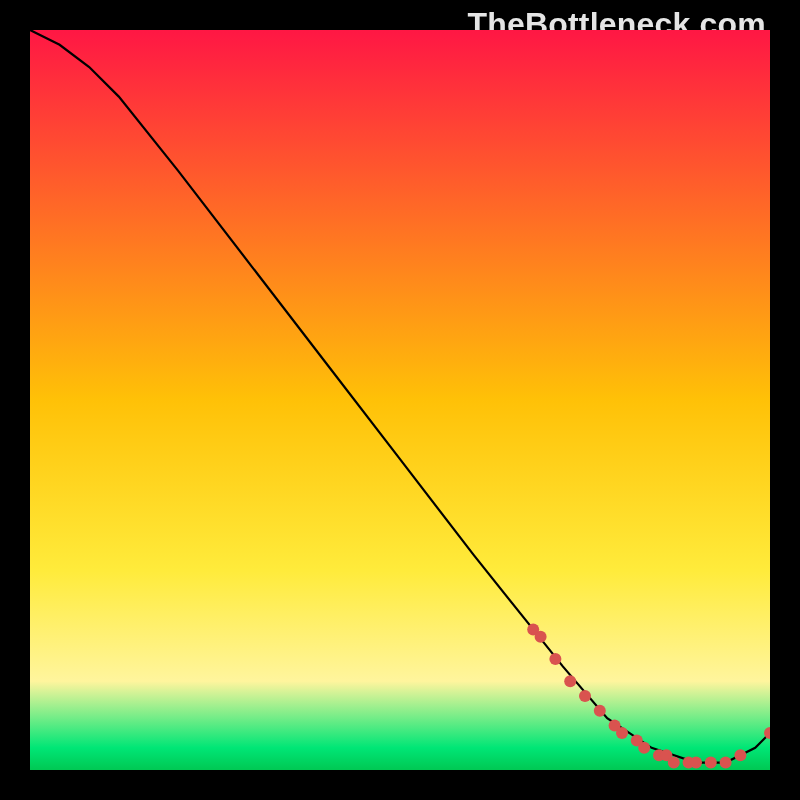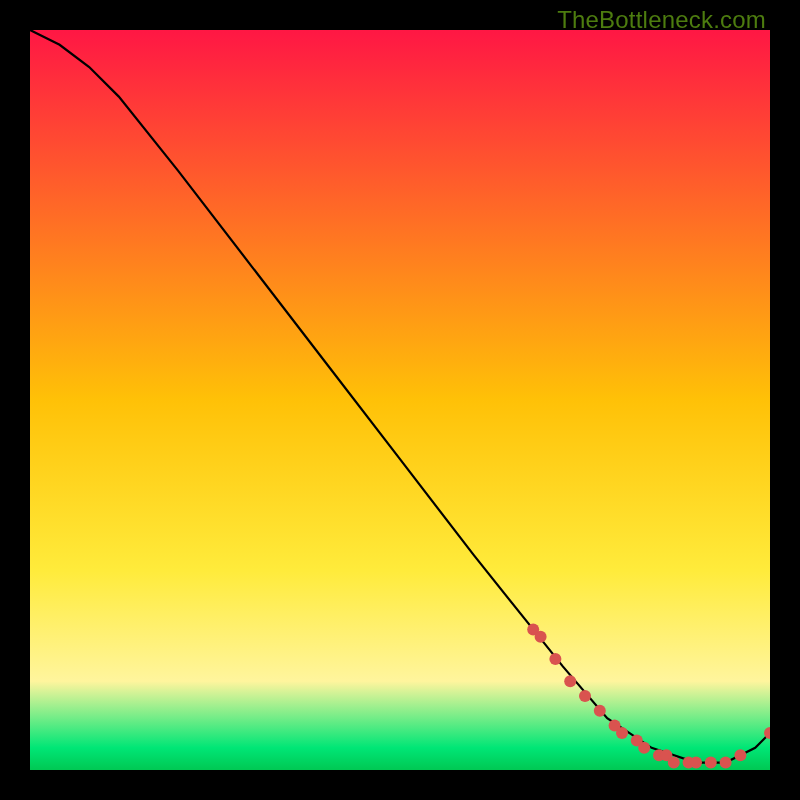--- a/index.html
+++ b/index.html
@@ -23,23 +23,23 @@
     position: absolute;
     left: 0;
     top: 0;
     width: 740px;
     height: 740px;
   }
   .watermark {
     position: absolute;
     top: 6px;
     right: 34px;
-    color: #4d7c0f;
-    font-size: 24px;
-    font-weight: 400;
+    color: #e5e5e5;
+    font-size: 32px;
+    font-weight: 700;
     letter-spacing: 0.2px;
     user-select: none;
   }
   svg { display: block; }
 </style>
 </head>
 <body>
 
 <div class="watermark">TheBottleneck.com</div>
 

